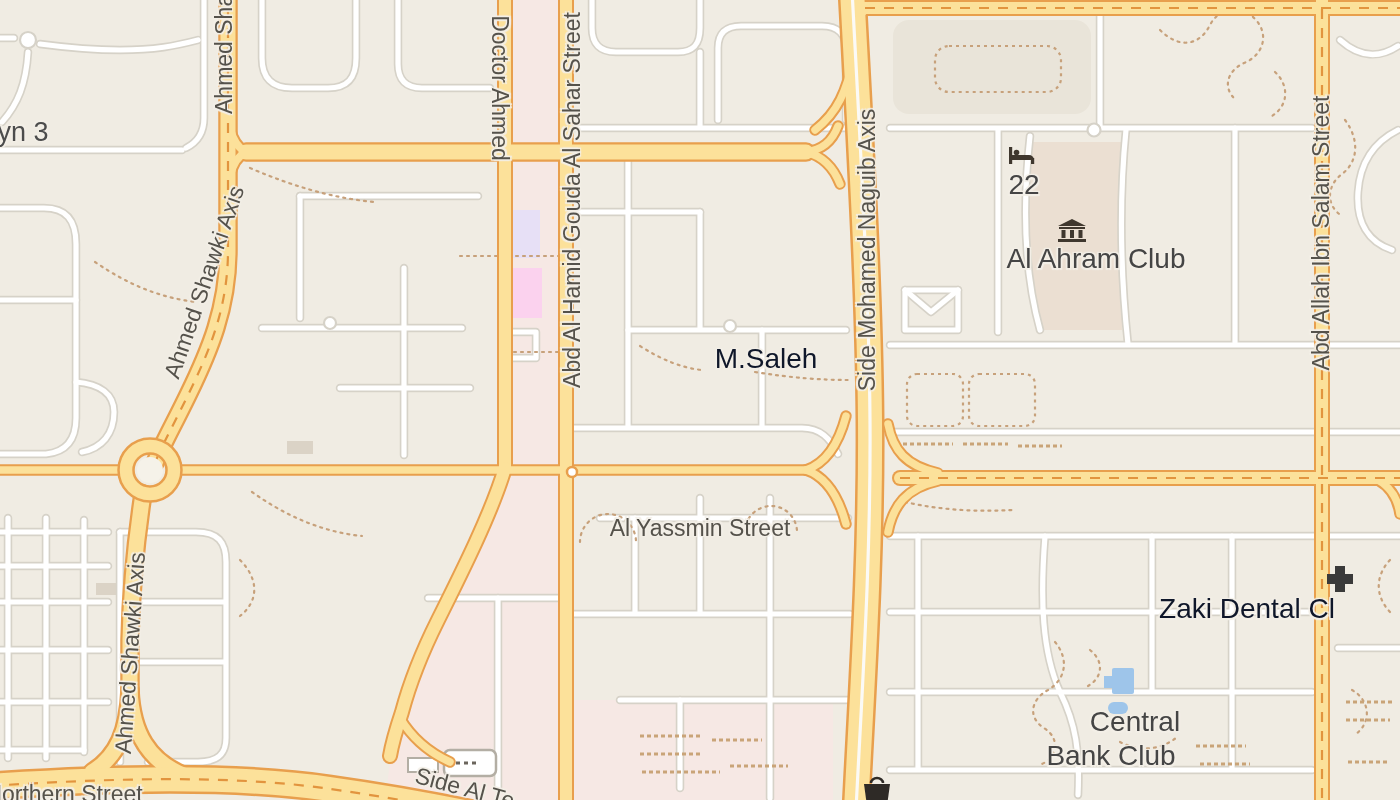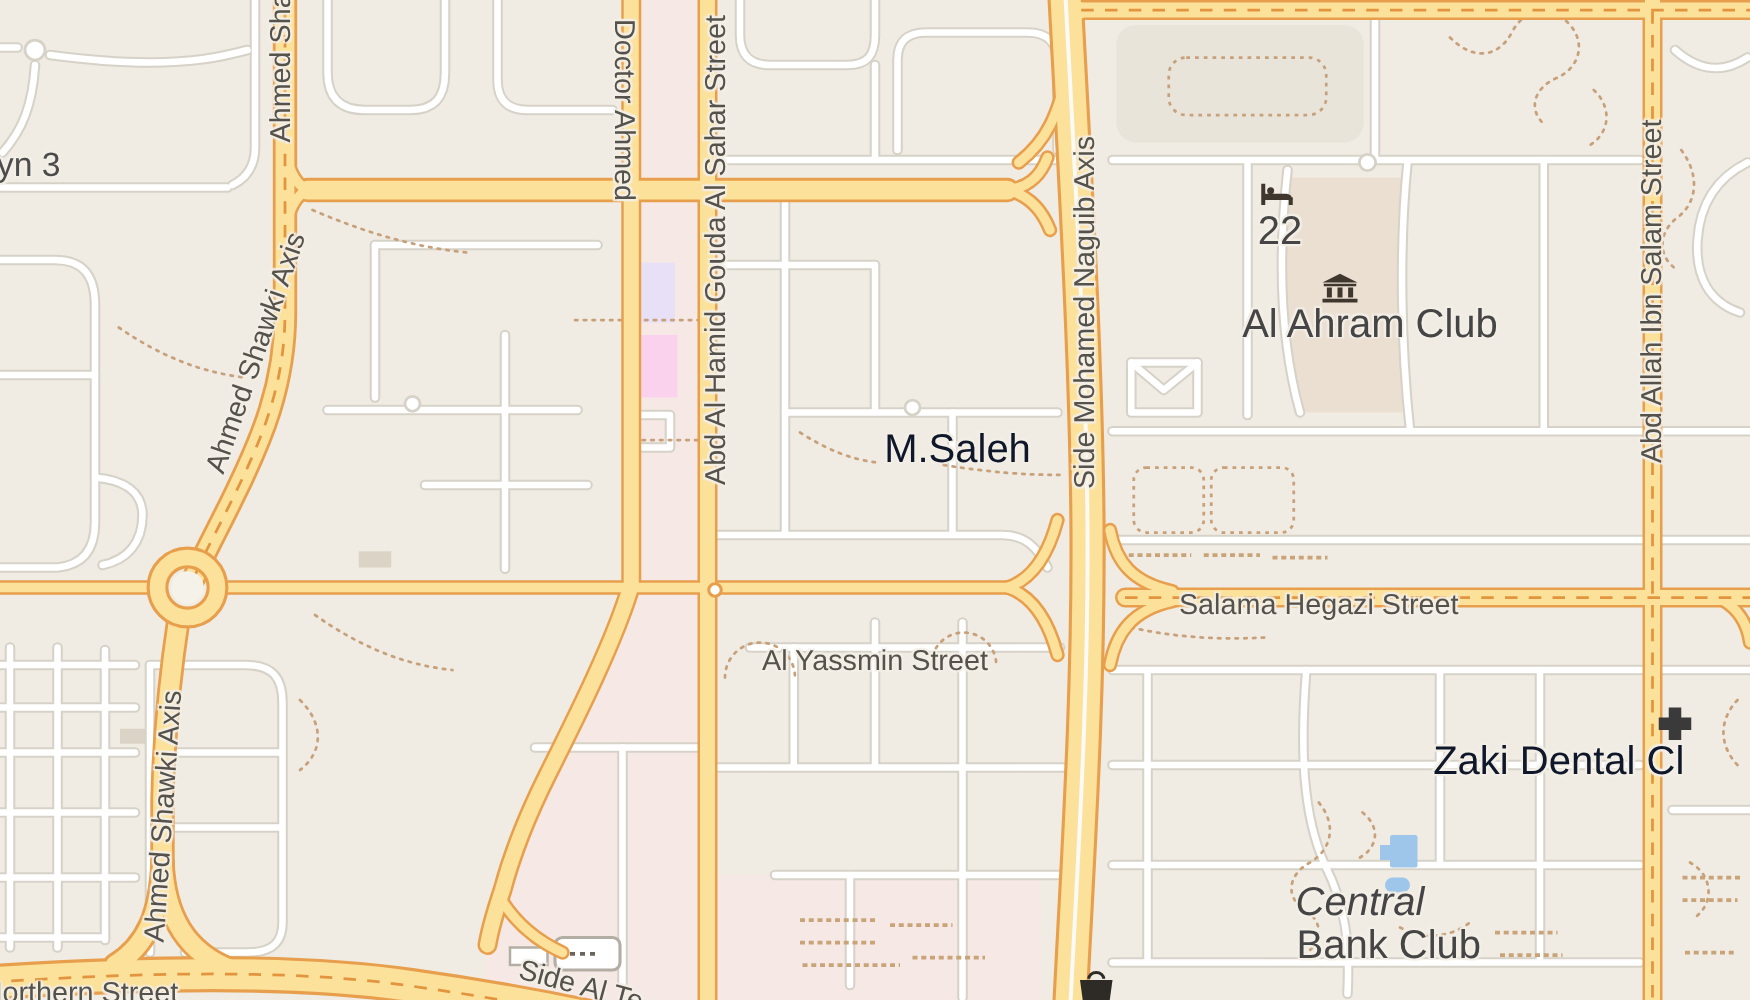--- a/index.html
+++ b/index.html
@@ -16,21 +16,21 @@
   .ww{stroke-width:29}.wwf{stroke-width:24}
   .dot{stroke:#c7a17b;stroke-width:2.2;fill:none;stroke-dasharray:2 5;stroke-linecap:round;}
   .dash{stroke:#c7a17b;stroke-width:2.2;fill:none;stroke-dasharray:3 4;}
   .hatch{stroke:#c9a478;stroke-width:3;fill:none;stroke-dasharray:4 3;}
   .odash{stroke:#e2943e;stroke-width:2.2;fill:none;stroke-dasharray:10 9;}
   .ncl{stroke:#fbfaf6;stroke-width:3.2;fill:none;}
   .mini{fill:#ffffff;stroke:#d6d2c8;stroke-width:2.2;}
   .lbl{position:absolute;color:#55524b;font-size:23px;line-height:1.05;white-space:nowrap;
     transform:translate(-50%,-50%);
     text-shadow:-1.5px -1.5px 1px #f3efe7,1.5px -1.5px 1px #f3efe7,-1.5px 1.5px 1px #f3efe7,1.5px 1.5px 1px #f3efe7,0 0 3px #f3efe7;}
-  .place{color:#454545;font-size:32px;}
+  .place{color:#454545;font-size:28px;}
   .big{font-size:27px;color:#4c4c4c;}
 </style>
 </head>
 <body>
 
 <div id="viewport">
 <svg id="mapsvg" width="1400" height="800" viewBox="0 0 1400 800">
 
   <g>
     <rect x="0" y="0" width="1400" height="800" fill="#f0ece3"></rect>
@@ -246,23 +246,22 @@
 </svg>
 
 <div class="lbl big" style="left:23px;top:132px;">yn 3</div>
 <div class="lbl" style="left:224px;top:13px;transform:translate(-50%,-50%) rotate(-90deg);">Ahmed Shawki Axis</div>
 <div class="lbl" style="left:204px;top:282px;transform:translate(-50%,-50%) rotate(-71deg);">Ahmed Shawki Axis</div>
 <div class="lbl" style="left:130px;top:653px;transform:translate(-50%,-50%) rotate(-86deg);">Ahmed Shawki Axis</div>
 <div class="lbl" style="left:500px;top:88px;transform:translate(-50%,-50%) rotate(90deg);">Doctor Ahmed</div>
 <div class="lbl" style="left:572px;top:200px;transform:translate(-50%,-50%) rotate(-90deg);">Abd Al Hamid Gouda Al Sahar Street</div>
 <div class="lbl" style="left:700px;top:480px;margin-top:48px;">Al Yassmin Street</div>
 <div class="lbl" style="left:867px;top:250px;transform:translate(-50%,-50%) rotate(-90deg);">Side Mohamed Naguib Axis</div>
-<div class="lbl" style="left:1055px;top:483px;">Salama Hegazi Street</div>
 <div class="lbl" style="left:1321px;top:233px;transform:translate(-50%,-50%) rotate(-90deg);">Abd Allah Ibn Salam Street</div>
 <div class="lbl" style="left:64px;top:794px;">Northern Street</div>
 <div class="lbl" style="left:465px;top:788px;transform:translate(-50%,-50%) rotate(15deg);">Side Al Te</div>
 <div class="lbl place" style="left:766px;top:359px;color:#0f172a;">M.Saleh</div>
 <div class="lbl place" style="left:1024px;top:185px;">22</div>
 <div class="lbl place" style="left:1072px;top:259px;margin-left:24px;">Al Ahram Club</div>
 <div class="lbl place" style="left:1247px;top:609px;color:#0f172a;">Zaki Dental Cl</div>
-<div class="lbl place" style="left:1088px;top:722px;font-style:italic;">Central</div>
+<div class="lbl place" style="left:1135px;top:722px;">Central</div>
 <div class="lbl place" style="left:1111px;top:756px;text-align:center;">Bank Club</div>
 </div>
 
 </body></html>

